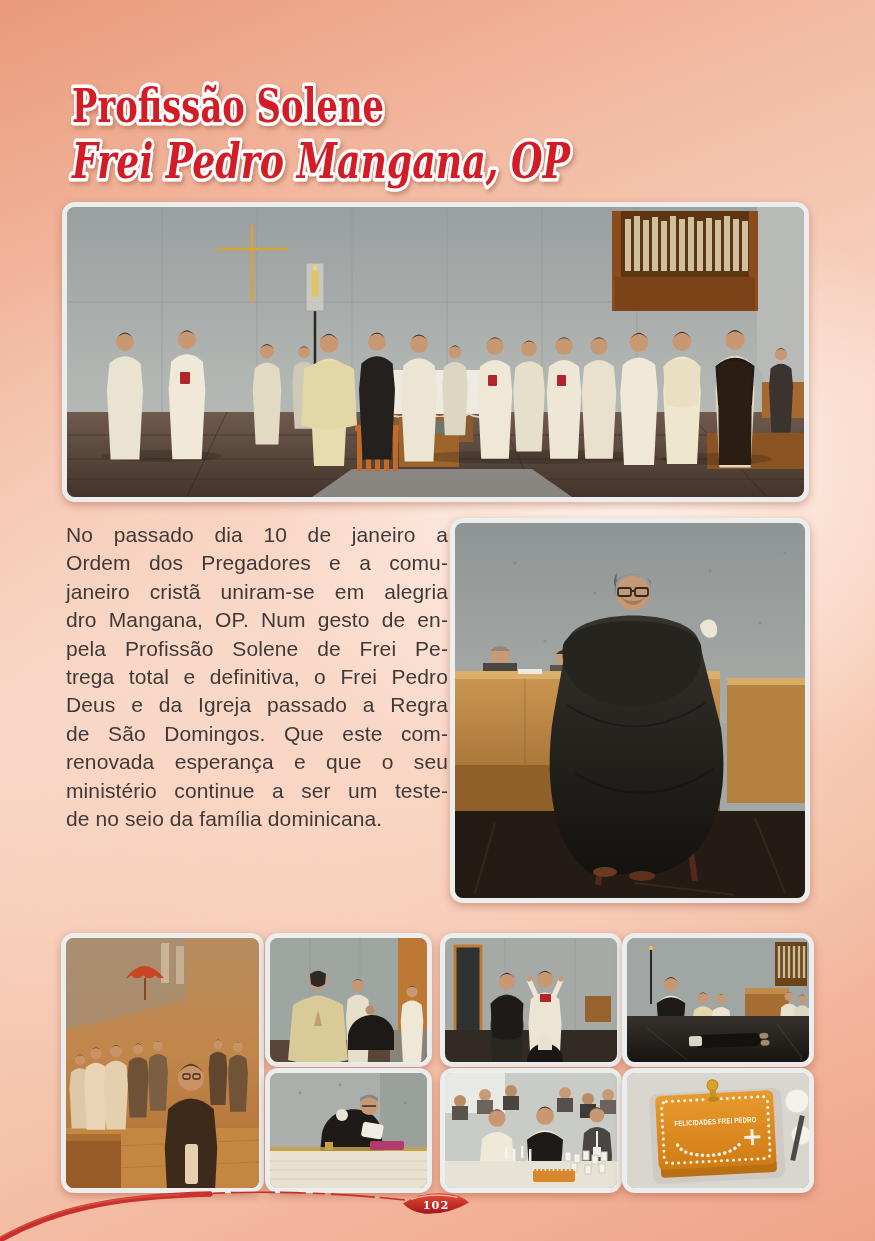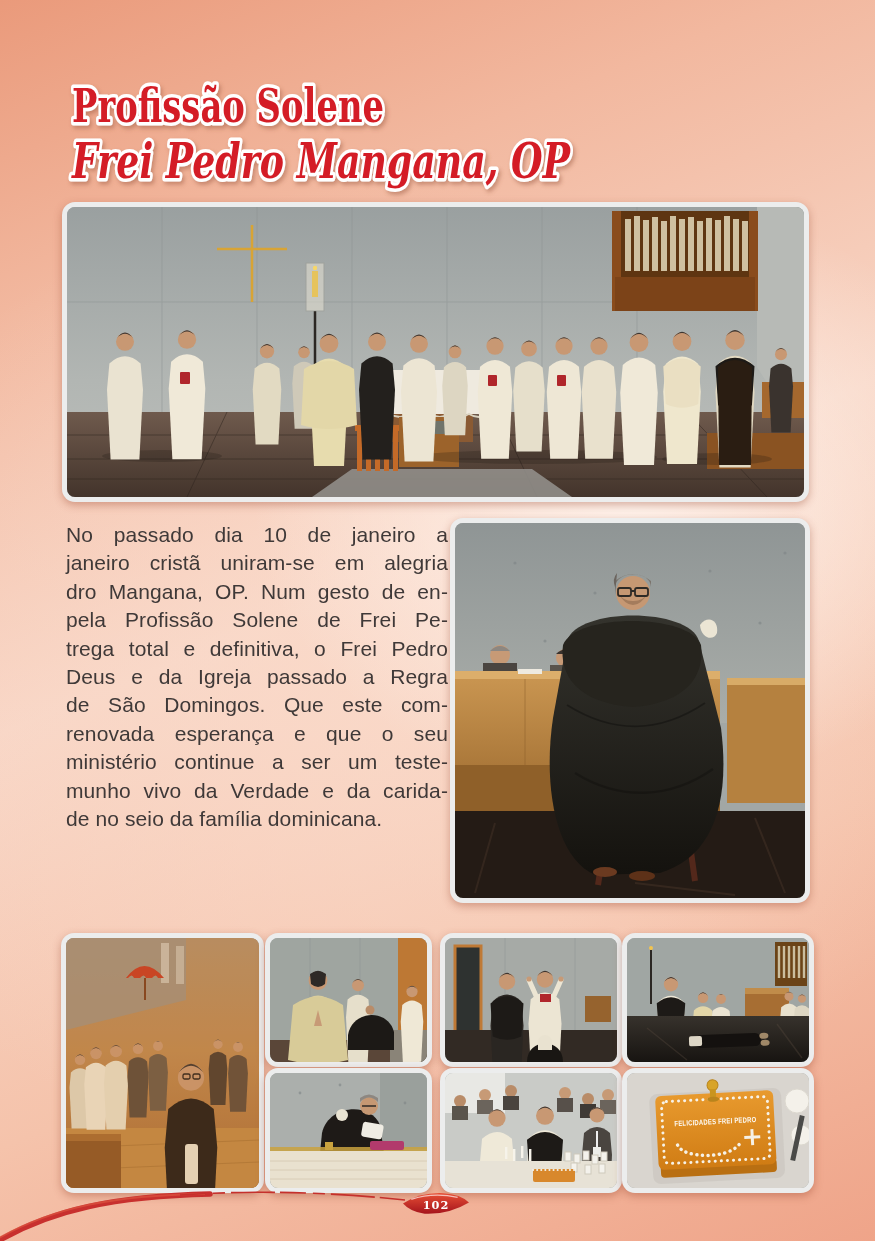--- a/index.html
+++ b/index.html
@@ -182,29 +182,29 @@
           <rect x="113" y="165" width="10" height="12" rx="1"></rect>
           <rect x="421" y="168" width="9" height="11" rx="1"></rect>
           <rect x="490" y="168" width="9" height="11" rx="1"></rect>
         </g>
       </g>
     </svg>
   </div>
 
   <div id="body-text">
       <div class="jline">No passado dia 10 de janeiro a</div>
+      <div class="jline">Ordem dos Pregadores e a comu-</div>
       <div class="jline">janeiro cristã uniram-se em alegria</div>
       <div class="jline">dro Mangana, OP. Num gesto de en-</div>
       <div class="jline">pela Profissão Solene de Frei Pe-</div>
       <div class="jline">trega total e definitiva, o Frei Pedro</div>
       <div class="jline">Deus e da Igreja passado a Regra</div>
       <div class="jline">de São Domingos. Que este com-</div>
       <div class="jline">renovada esperança e que o seu</div>
       <div class="jline">ministério continue a ser um teste-</div>
-      <div class="jline">munho vivo da Verdade e da carida-</div>
       <div class="jline last">de no seio da família dominicana.</div>
     </div>
 
   <div class="photo" id="photo-portrait" role="img" aria-label="Frei Pedro seated in black Dominican cappa with glasses in front of wooden choir stalls">
     <svg viewBox="0 0 350 375" preserveAspectRatio="none">
       <defs>
         <linearGradient id="wallP" x1="0" y1="0" x2="0" y2="1">
           <stop offset="0" stop-color="#8f9595"></stop>
             <stop offset="1" stop-color="#a9ada9"></stop>
         </linearGradient>

